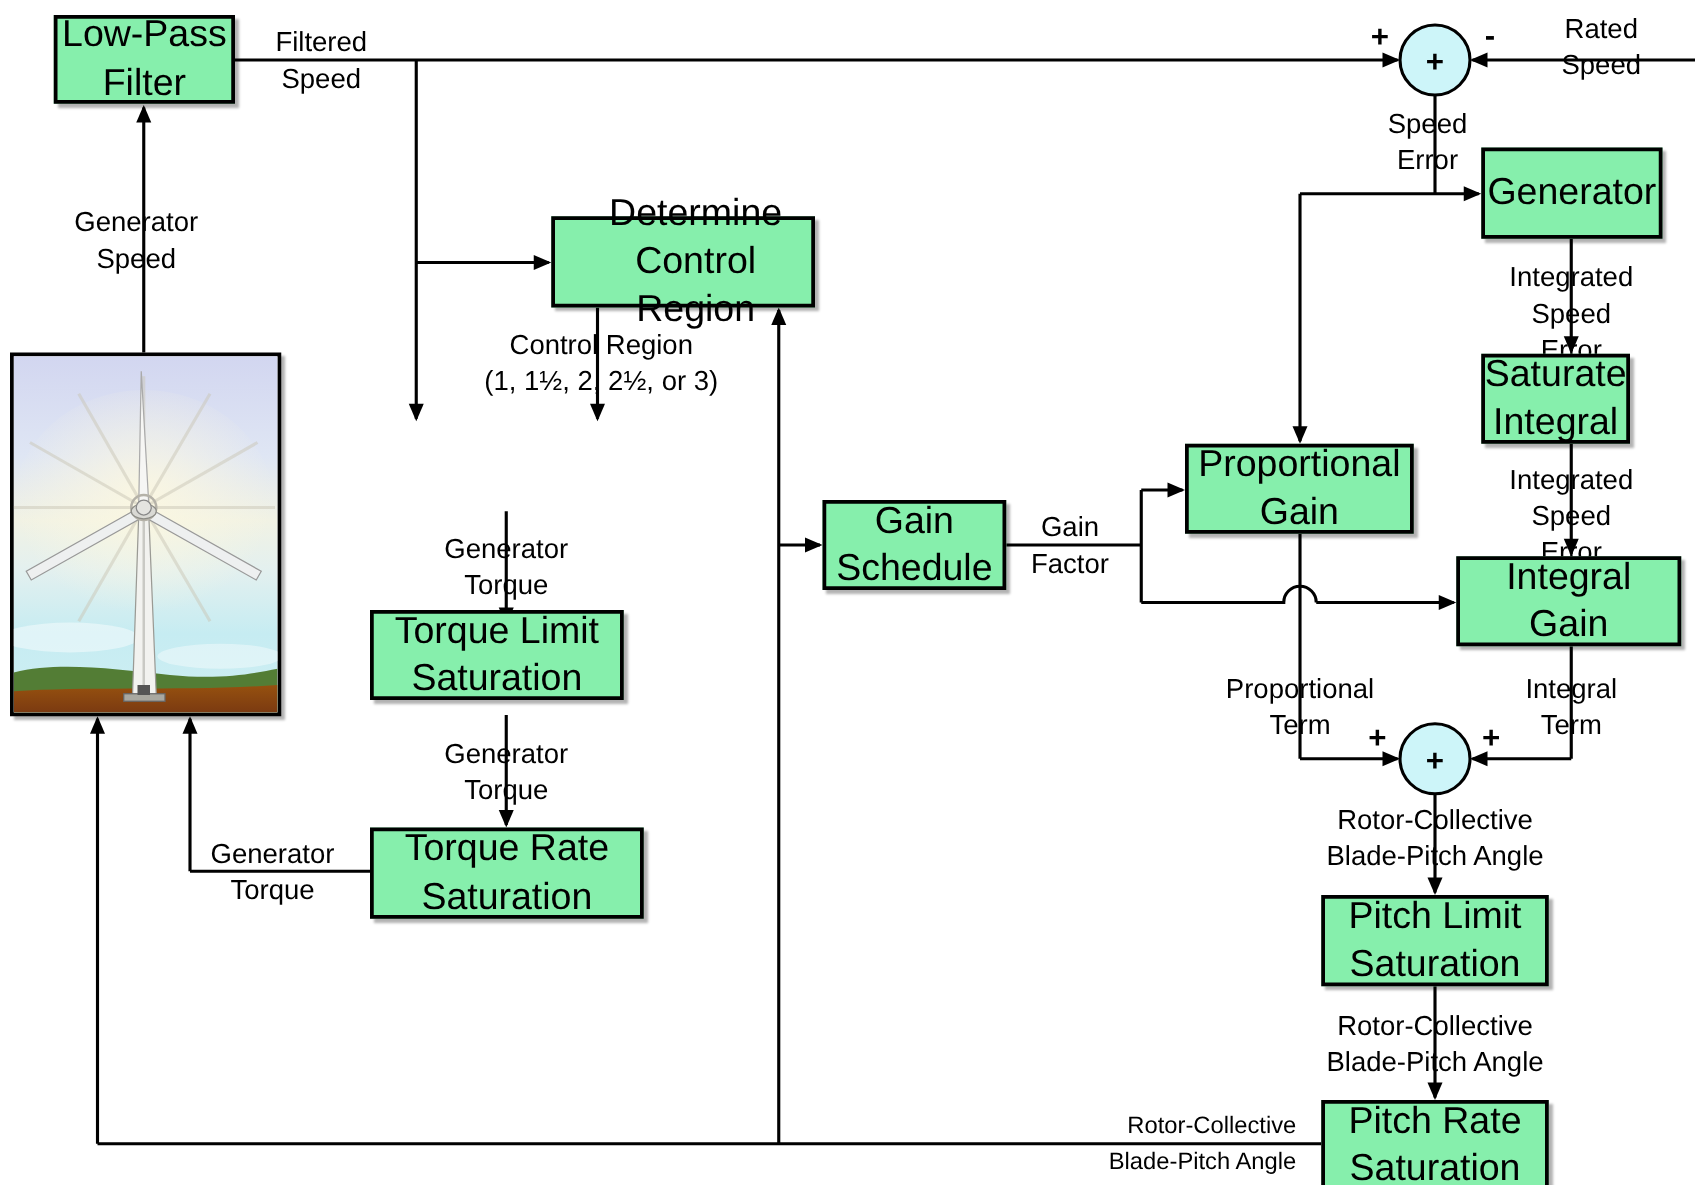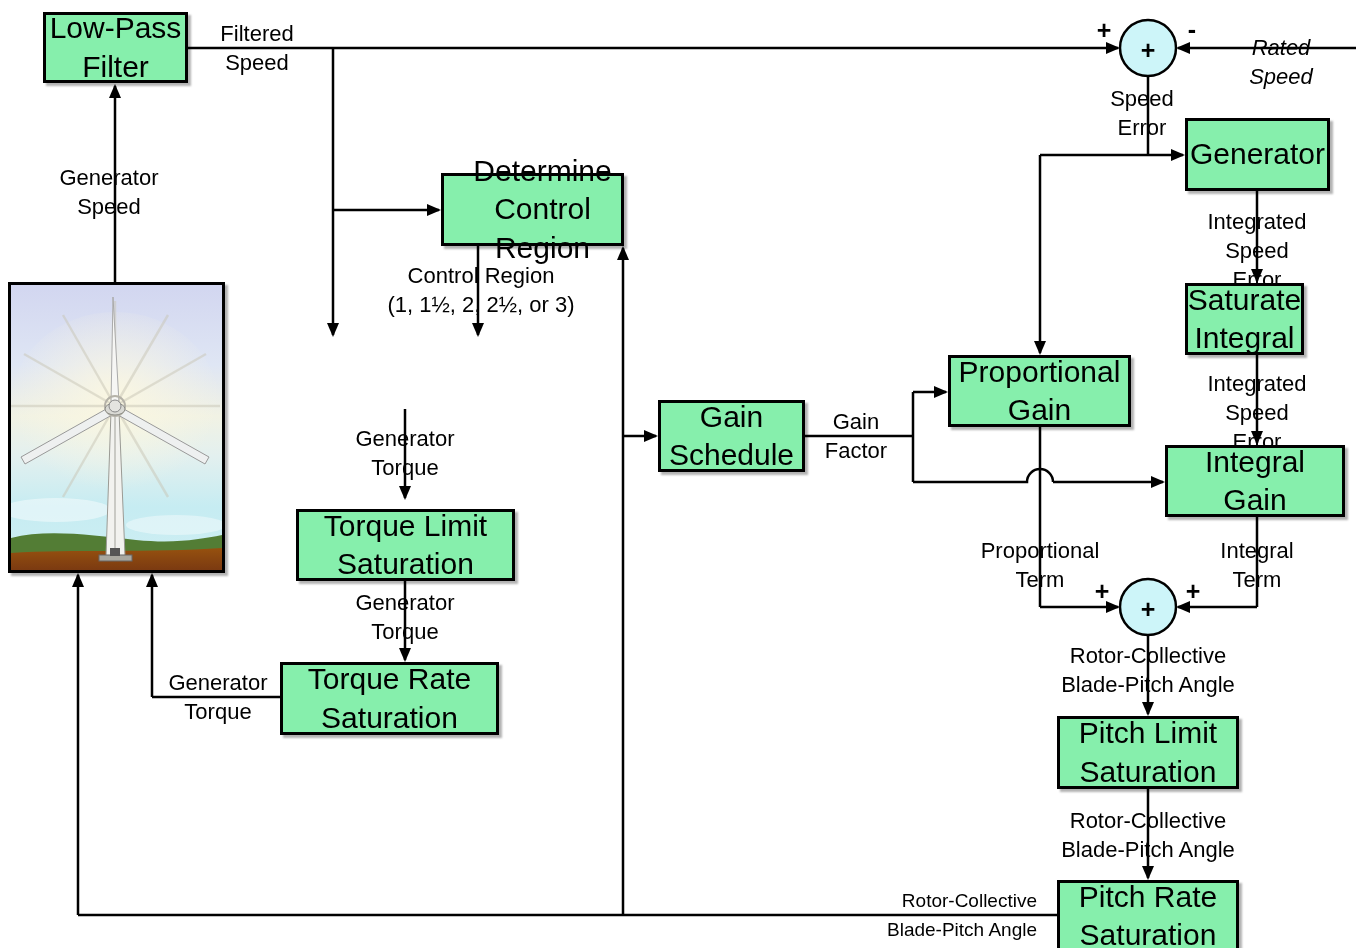--- a/index.html
+++ b/index.html
@@ -158,25 +158,25 @@
       <polygon points="97,123 10,172 14,179 101,130" fill="#eef0f0" stroke="#999" stroke-width="1"></polygon>
       <polygon points="111,123 198,172 194,179 107,130" fill="#eef0f0" stroke="#999" stroke-width="1"></polygon>
       <circle cx="104" cy="121" r="10" fill="none" stroke="#b5b2a8" stroke-width="2"></circle>
       <ellipse cx="104" cy="124" rx="10" ry="6" fill="#d9d9d4" stroke="#8c8c86" stroke-width="1"></ellipse>
       <circle cx="104" cy="121" r="6" fill="#e4e4e0" stroke="#888" stroke-width="1"></circle>
     </svg>
   </div>
 
   <div class="block" style="left:43px;top:12px;width:145px;height:71px;">Low-Pass
 Filter</div>
-  <div class="block" style="left:441px;top:173px;width:183px;height:73px;padding-left:20px;">Determine
+  <div class="block" style="left:441px;top:173px;width:211px;height:73px;padding-left:20px;">Determine
 Control Region</div>
-  <div class="block" style="left:296px;top:509px;width:219px;height:72px;">Torque Limit
-Saturation</div>
-  <div class="block" style="left:280px;top:662px;width:219px;height:73px;">Torque Rate
+  <div class="block" style="left:296px;top:488px;width:203px;height:72px;">Torque Limit
+Saturation</div>
+  <div class="block" style="left:296px;top:662px;width:219px;height:73px;">Torque Rate
 Saturation</div>
   <div class="block" style="left:658px;top:400px;width:147px;height:72px;">Gain
 Schedule</div>
   <div class="block" style="left:948px;top:355px;width:183px;height:72px;">Proportional
 Gain</div>
   <div class="block" style="left:1185px;top:118px;width:145px;height:73px;">Generator</div>
   <div class="block" style="left:1185px;top:283px;width:119px;height:72px;">Saturate
 Integral</div>
   <div class="block" style="left:1165px;top:445px;width:180px;height:72px;">Integral
 Gain</div>
@@ -187,21 +187,21 @@
 
   <div class="sum-symbol" style="left:1148px;top:50px;">+</div>
   <div class="sign" style="left:1104px;top:30px;">+</div>
   <div class="sign" style="left:1192px;top:29px;">-</div>
   <div class="sum-symbol" style="left:1148px;top:609px;">+</div>
   <div class="sign" style="left:1102px;top:591px;">+</div>
   <div class="sign" style="left:1193px;top:591px;">+</div>
 
   <div class="lbl" style="left:257px;top:19px;">Filtered
 Speed</div>
-  <div class="lbl" style="left:1281px;top:33px;font-style:italic;">Rated
+  <div class="lbl" style="left:1281px;top:8px;">Rated
 Speed</div>
   <div class="lbl" style="left:109px;top:163px;">Generator
 Speed</div>
   <div class="lbl" style="left:1142px;top:84px;">Speed
 Error</div>
   <div class="lbl" style="left:1257px;top:207px;">Integrated
 Speed Error</div>
   <div class="lbl" style="left:1257px;top:369px;">Integrated
 Speed Error</div>
   <div class="lbl" style="left:481px;top:261px;">Control Region

